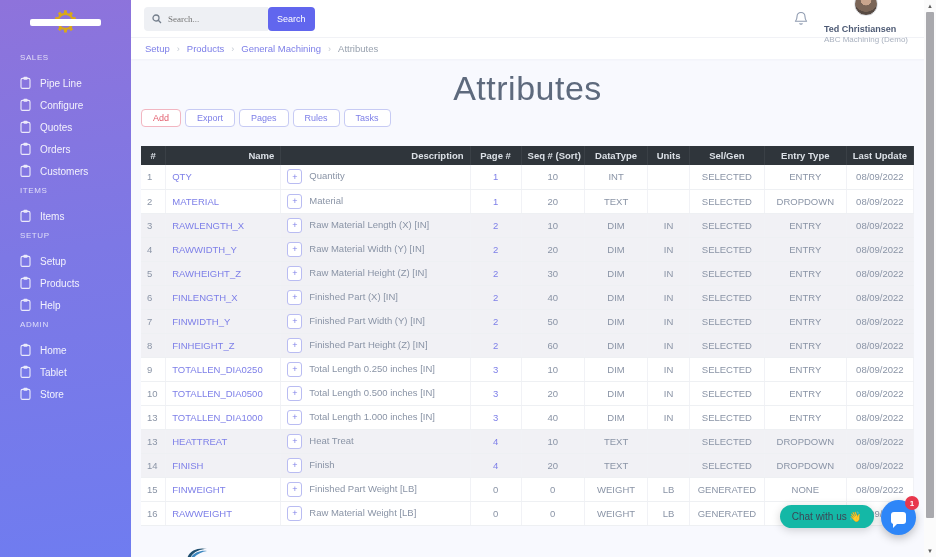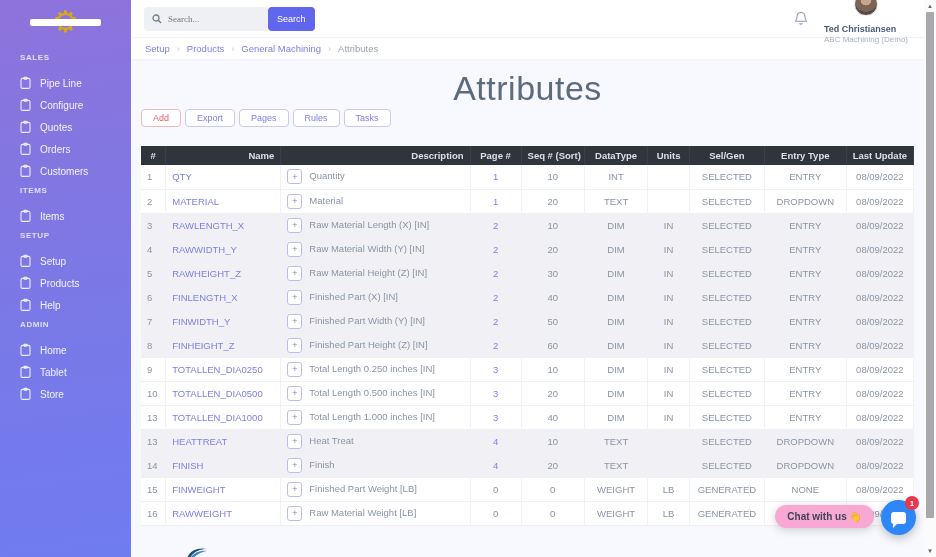--- a/index.html
+++ b/index.html
@@ -17,21 +17,21 @@
     background:linear-gradient(172deg,#8e73db 0%, #7d78e5 45%, #6f7cf0 100%);
     z-index:5;
   }
   .logo-bar { height:44px; display:flex; align-items:center; justify-content:center; position:relative; }
   .gear-glyph { font-size:30px; color:#d9a818; line-height:1; position:relative; }
   .logo-stripe {
     position:absolute; left:30px; right:30px; top:19px; height:7px;
     background:#fff; border-radius:2px;
   }
   .nav-section-label {
-    font-size:8px; font-weight:bold; letter-spacing:.6px;
+    font-size:8px; font-weight:normal; letter-spacing:.6px;
     color:rgba(255,255,255,.75);
     padding:9px 0 5px 20px; text-transform:uppercase;
   }
   .nav-item {
     display:flex; align-items:flex-end; gap:9px;
     height:22px; padding-left:20px;
     font-size:10px; color:rgba(255,255,255,.9);
     cursor:pointer; white-space:nowrap;
   }
   .nav-icon { display:inline-flex; opacity:.85; }
@@ -118,22 +118,22 @@
     display:inline-flex; align-items:center; justify-content:center;
     width:15px; height:15px; margin-right:7px;
     border:1px solid #b9bcf2; border-radius:3px;
     background:#fff; color:#7d7fe8; font-size:9px;
     vertical-align:middle; cursor:pointer;
   }
 
   
   .chat-label {
     position:absolute; right:62px; bottom:29px; z-index:20;
-    background:#f9a8d4; border-radius:15px; padding:6px 12px;
-    font-size:10px; font-weight:bold; color:#3b4656;
+    background:#14b8a6; border-radius:15px; padding:6px 12px;
+    font-size:10px; font-weight:normal; color:#3b4656;
     box-shadow:0 2px 10px rgba(0,0,0,.18); cursor:pointer; white-space:nowrap;
   }
   .chat-btn {
     position:absolute; right:20px; bottom:22px; z-index:20;
     width:35px; height:35px; border-radius:50%;
     background:#2e86f8; box-shadow:0 3px 10px rgba(0,0,0,.25);
     display:flex; align-items:center; justify-content:center; cursor:pointer;
   }
   .chat-bubble-icon {
     width:15px; height:12px; background:#fff; border-radius:3px; position:relative;

